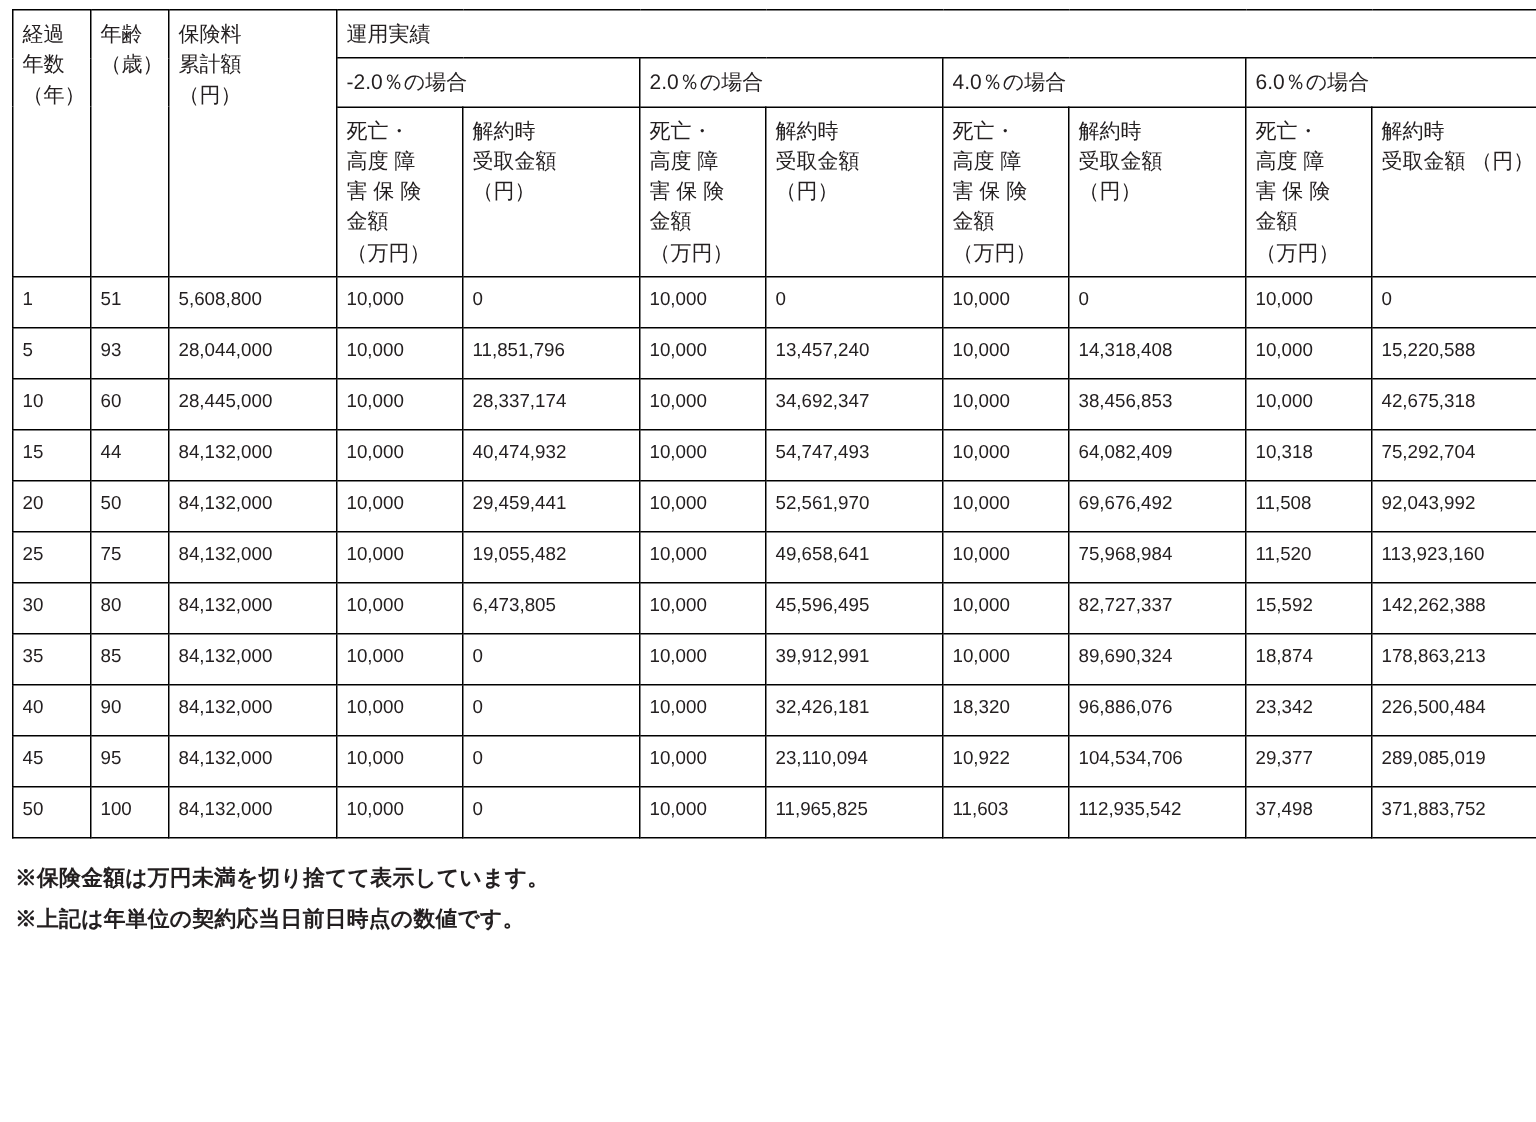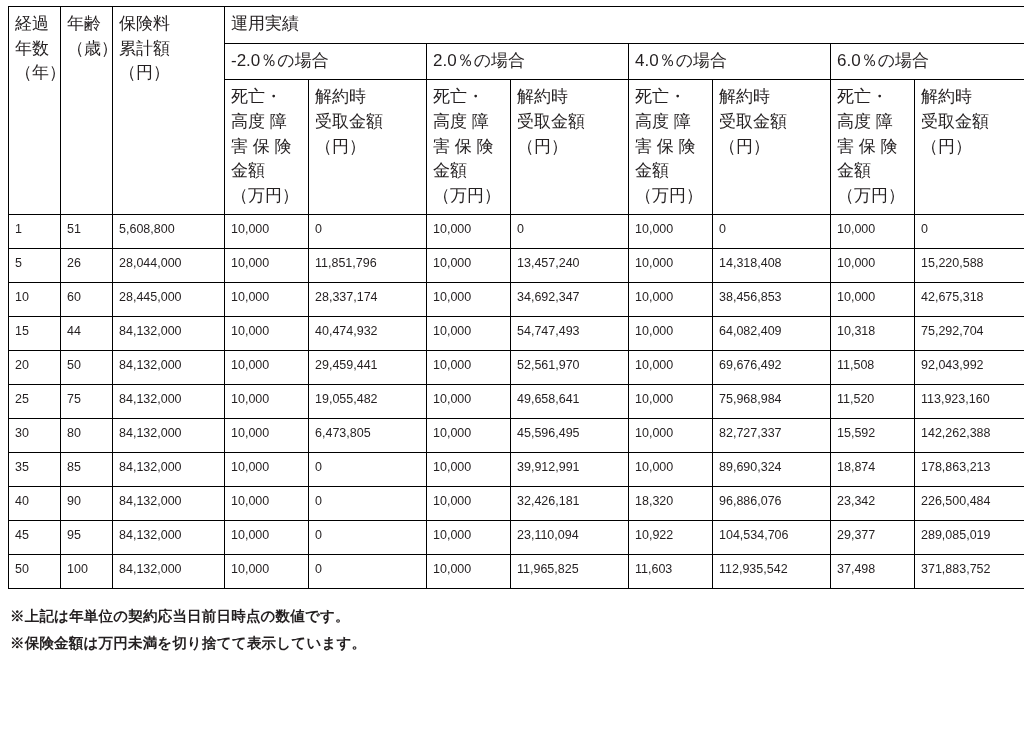--- a/index.html
+++ b/index.html
@@ -32,21 +32,21 @@
     vertical-align: top;
     font-weight: normal;
     font-size: 12.5px;
     line-height: 1.45;
     padding: 5px 6px 6px 6px;
     background: #ffffff;
     text-align: left;
   }
   
   table.perf thead th {
-    font-size: 17px;
+    font-size: 14px;
     color: #231f20;
   }
   .col-years   { width: 52px; }
   .col-age     { width: 52px; }
   .col-prem    { width: 112px; }
   .col-death   { width: 84px; }
   .col-surr    { width: 118px; }
 
   .hdr-group {
     text-align: left;
@@ -185,21 +185,21 @@
           <td class="num">0</td>
           <td class="num">10,000</td>
           <td class="num">0</td>
           <td class="num">10,000</td>
           <td class="num">0</td>
           <td class="num">10,000</td>
           <td class="num">0</td>
         </tr>
         <tr>
           <td class="num">5</td>
-          <td class="num">26</td>
+          <td class="num">93</td>
           <td class="num">28,044,000</td>
           <td class="num">10,000</td>
           <td class="num">11,851,796</td>
           <td class="num">10,000</td>
           <td class="num">13,457,240</td>
           <td class="num">10,000</td>
           <td class="num">14,318,408</td>
           <td class="num">10,000</td>
           <td class="num">15,220,588</td>
         </tr>
@@ -317,17 +317,17 @@
           <td class="num">11,965,825</td>
           <td class="num">11,603</td>
           <td class="num">112,935,542</td>
           <td class="num">37,498</td>
           <td class="num">371,883,752</td>
         </tr>
       </tbody>
   </table>
 
   <div class="notes">
+    <div>※保険金額は万円未満を切り捨てて表示しています。</div>
     <div>※上記は年単位の契約応当日前日時点の数値です。</div>
-    <div>※保険金額は万円未満を切り捨てて表示しています。</div>
   </div>
 
 </div>
 
 </body></html>

